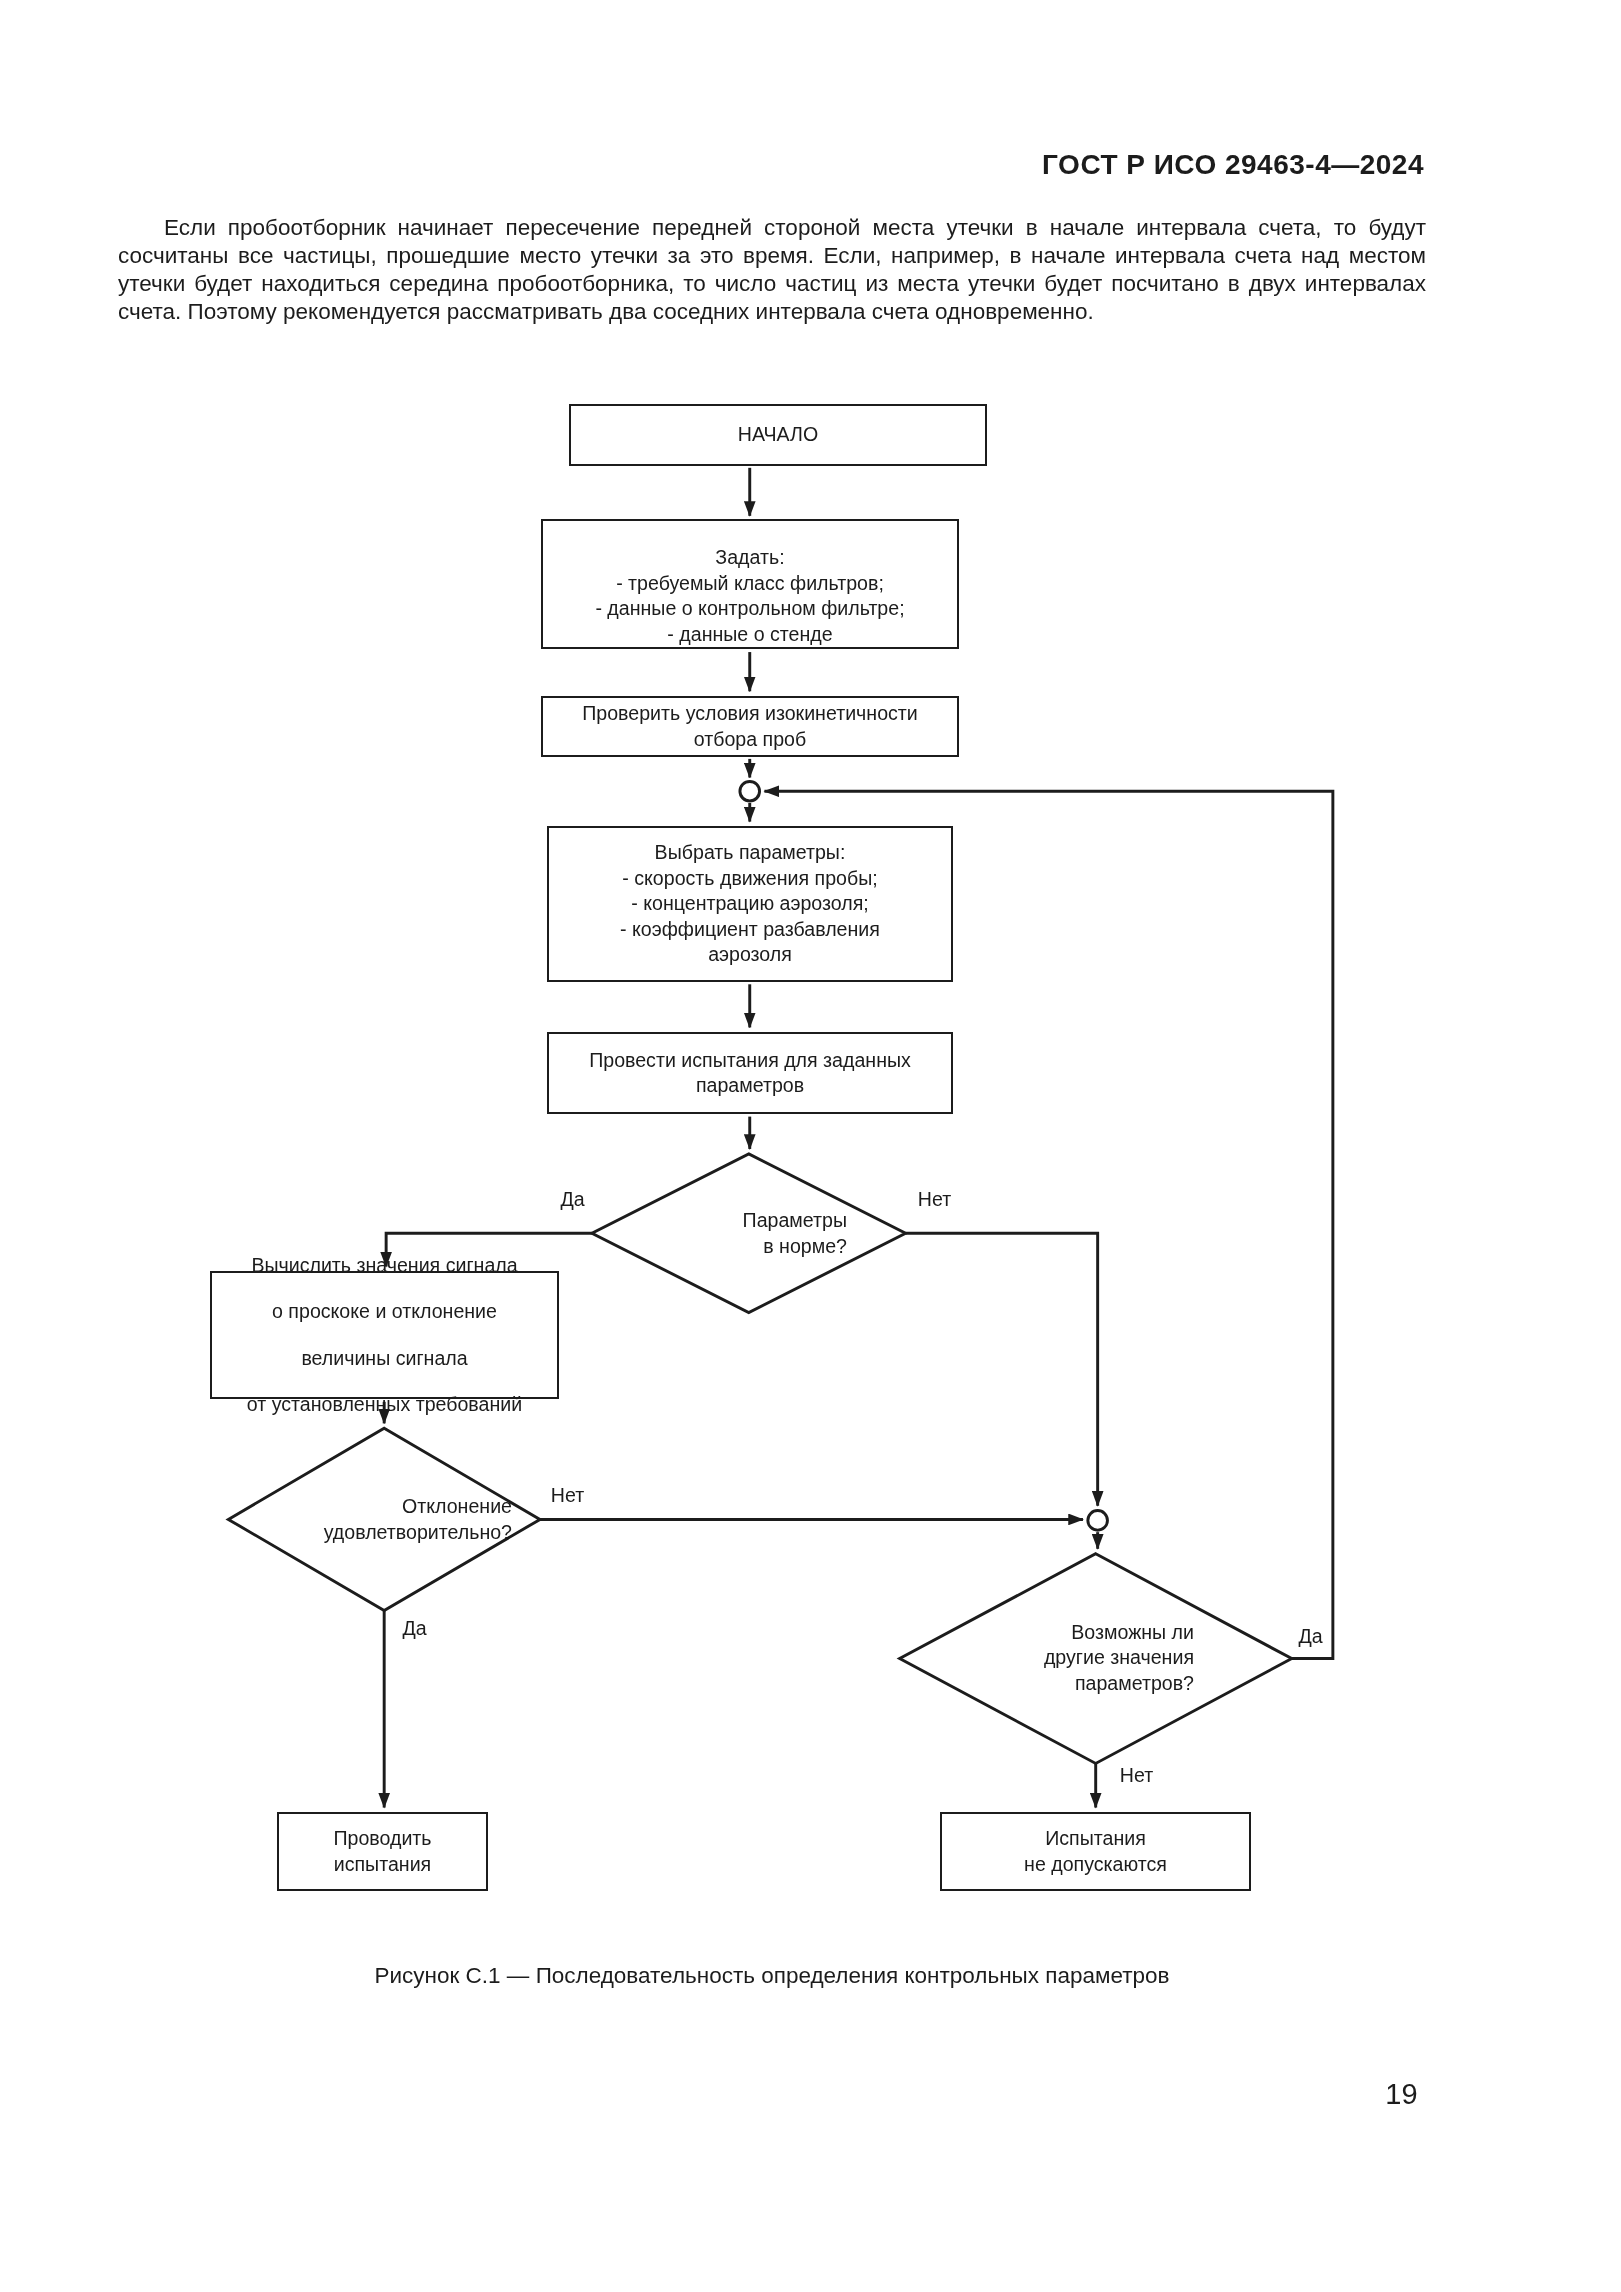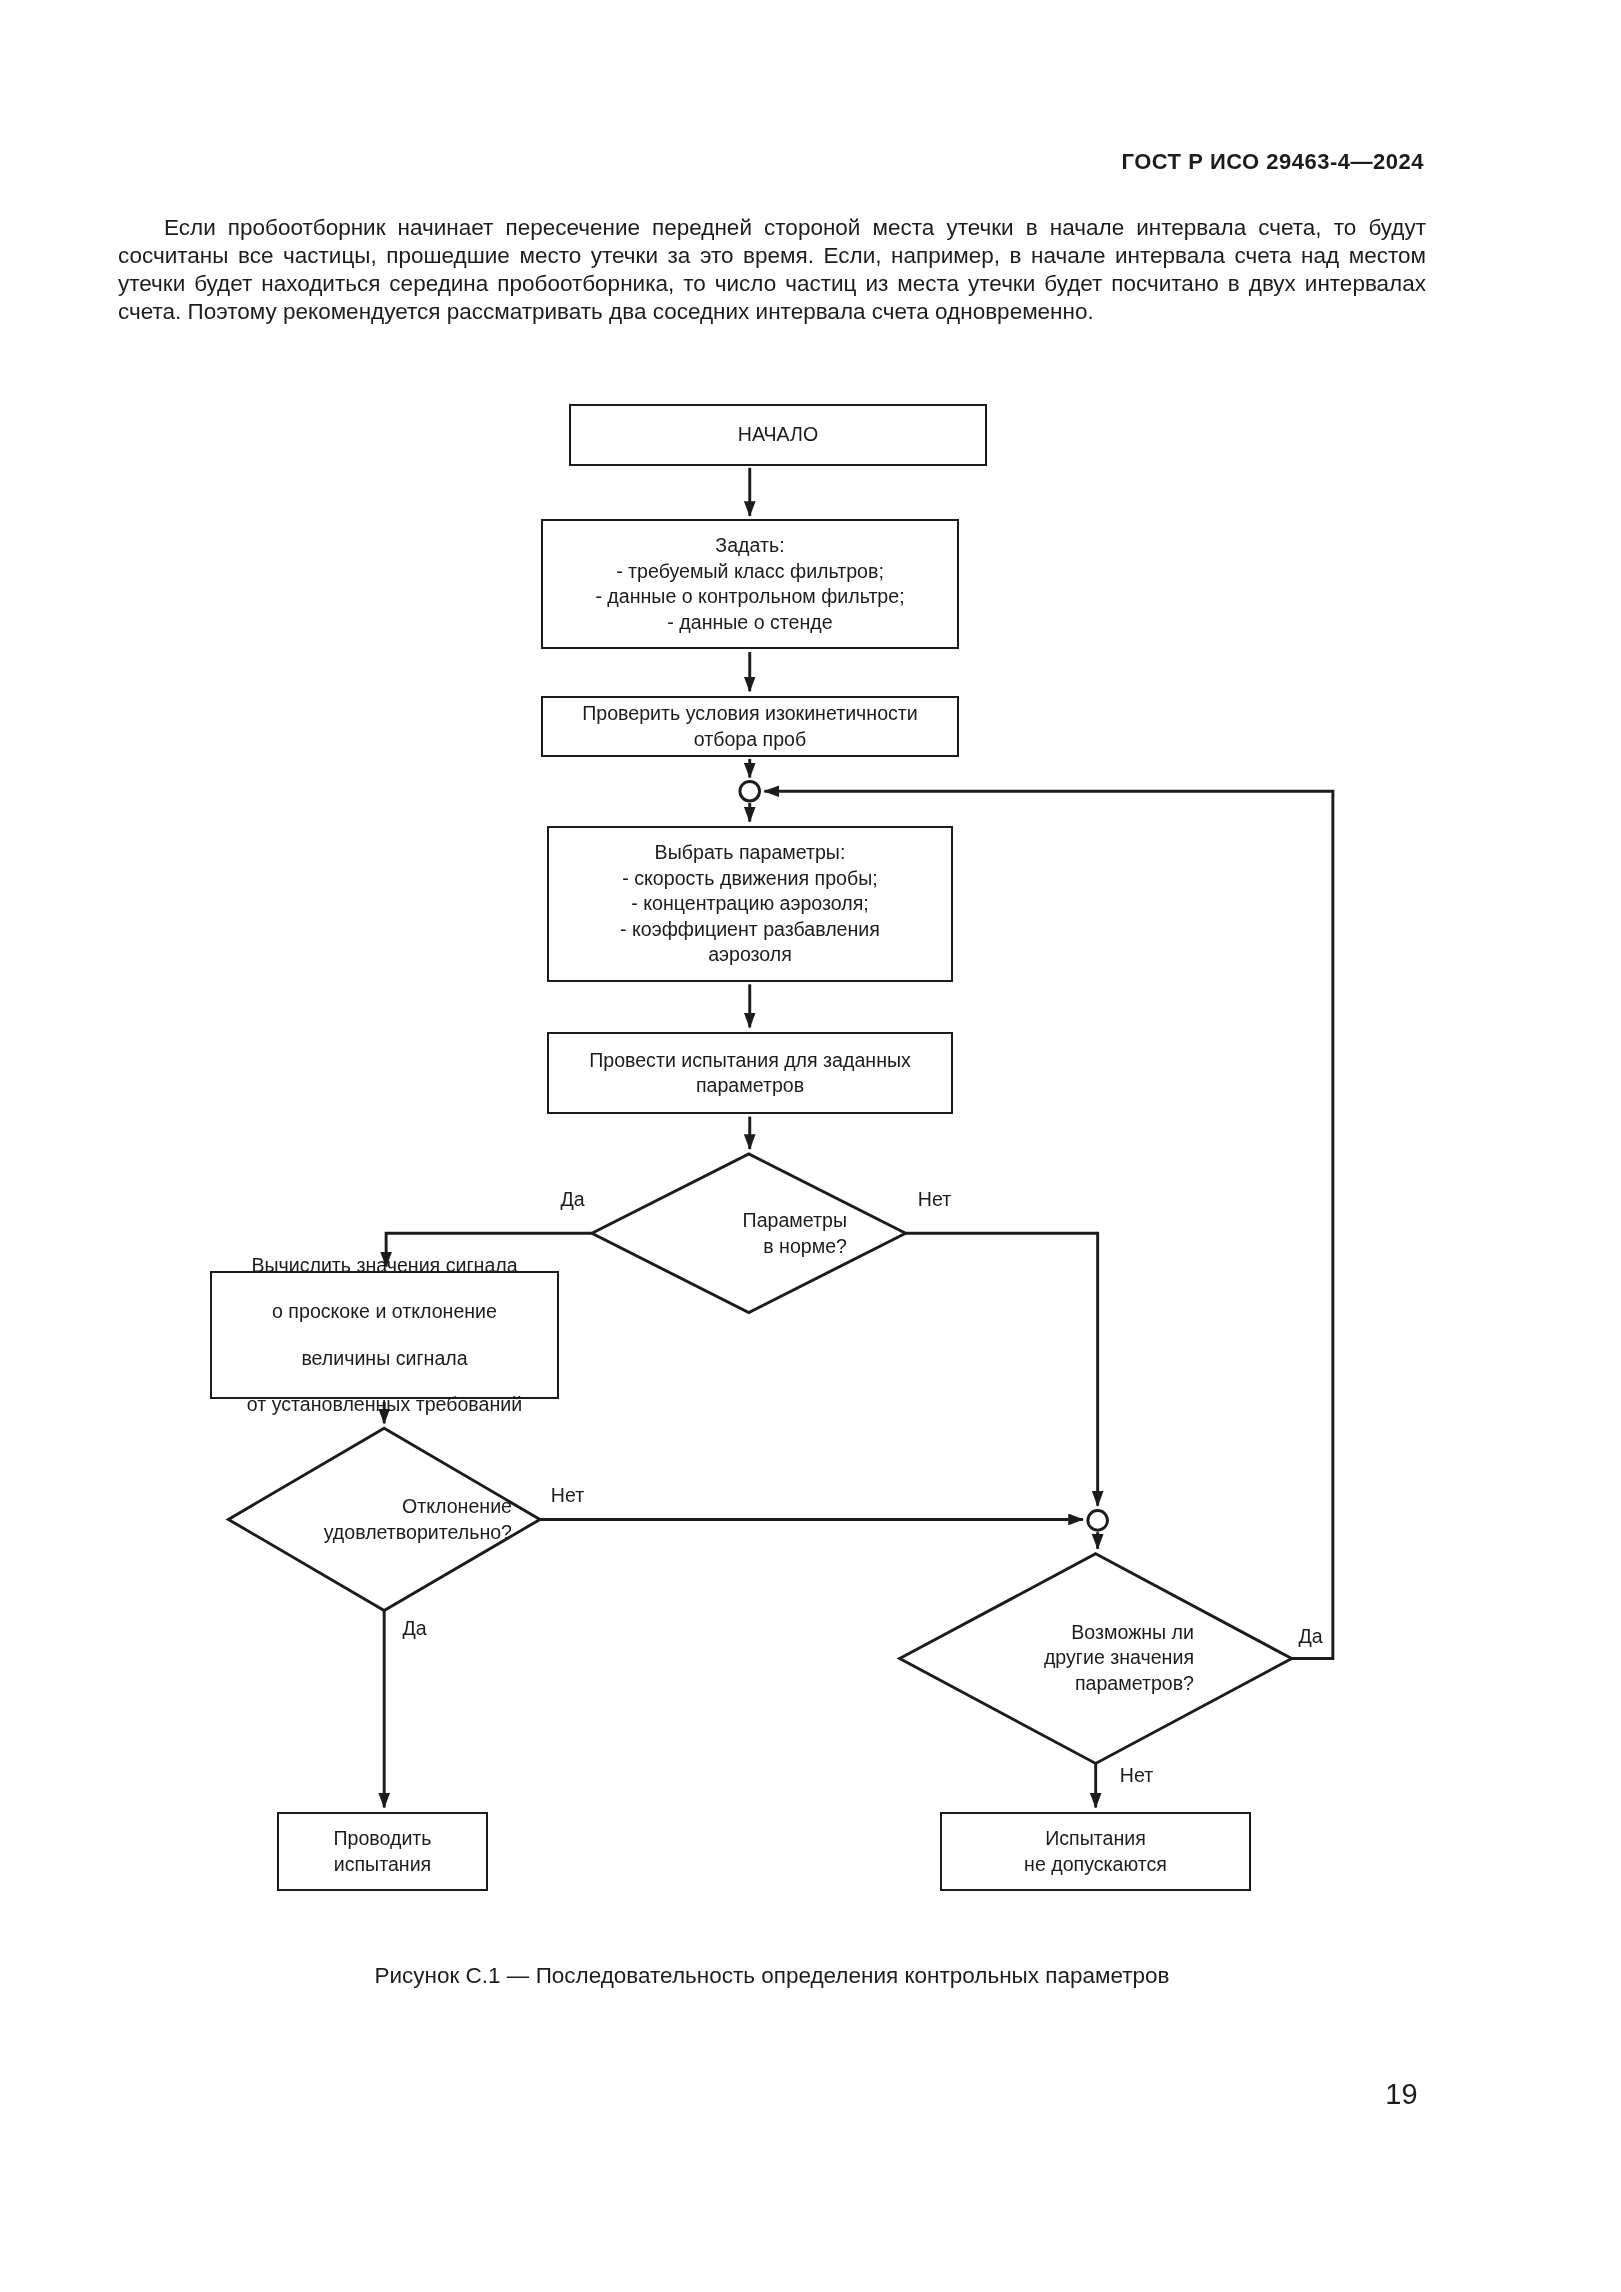--- a/index.html
+++ b/index.html
@@ -7,21 +7,21 @@
   body {
     width: 1621px; height: 2293px;
     font-family: "Liberation Sans", sans-serif;
     color: #1c1c1c;
     position: relative;
   }
   .page { position: absolute; inset: 0; background: #ffffff; }
 
   .doc-header {
     position: absolute; top: 149px; left: 118px; width: 1306px;
-    text-align: right; font-size: 22px; font-weight: bold;
+    text-align: right; font-size: 28px; font-weight: bold;
     letter-spacing: 0.5px;
   }
   .body-para {
     position: absolute; top: 214px; left: 118px; width: 1308px;
     font-size: 22.5px; line-height: 28px;
     text-align: justify; text-indent: 46px;
   }
 
   .flow-svg { position: absolute; left: 0; top: 0; width: 1621px; height: 2293px; z-index: 1; }
   .flow-svg line, .flow-svg polyline { stroke: #1c1c1c; stroke-width: 3; fill: none; }
@@ -102,21 +102,21 @@
     <polygon class="diamond" points="1118,1585 1318,1692 1118,1799 918,1692"></polygon>
 
     <circle class="connector" cx="765" cy="807" r="10"></circle>
     <circle class="connector" cx="1120" cy="1551" r="10"></circle>
   </svg>
 
   <div class="box" style="left:541px; top:404px; width:418px; height:62px;margin-left:28px;">
     <div>НАЧАЛО</div>
   </div>
 
-  <div class="box" style="left:541px; top:519px; width:418px; height:130px;">
+  <div class="box" style="left:541px; top:519px; width:418px; height:130px;justify-content:flex-end;">
     <div>Задать:</div>
     <div>- требуемый класс фильтров;</div>
     <div>- данные о контрольном фильтре;</div>
     <div>- данные о стенде</div>
   </div>
 
   <div class="box" style="left:541px; top:696px; width:418px; height:61px;">
     <div>Проверить условия изокинетичности</div>
     <div>отбора проб</div>
   </div>

